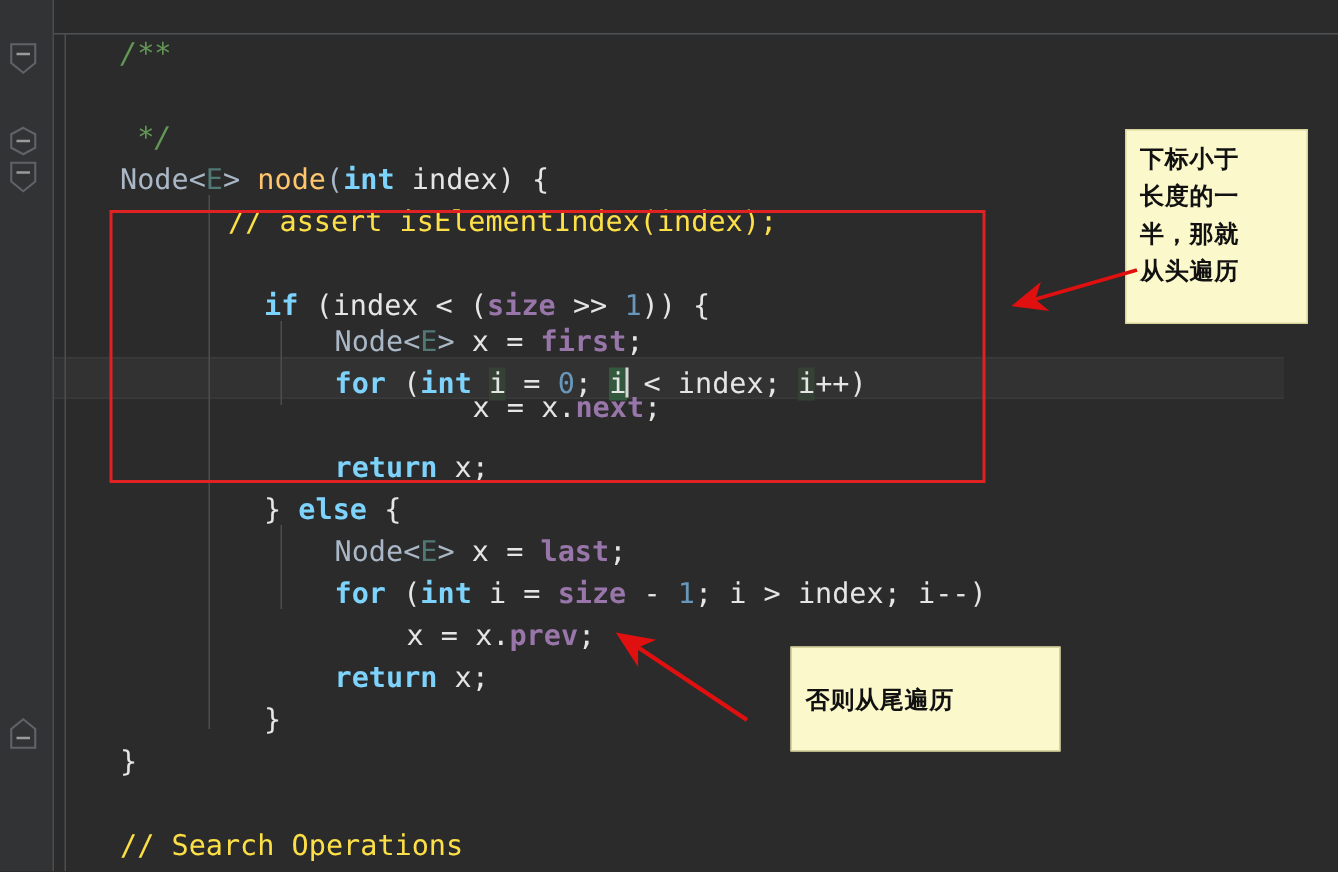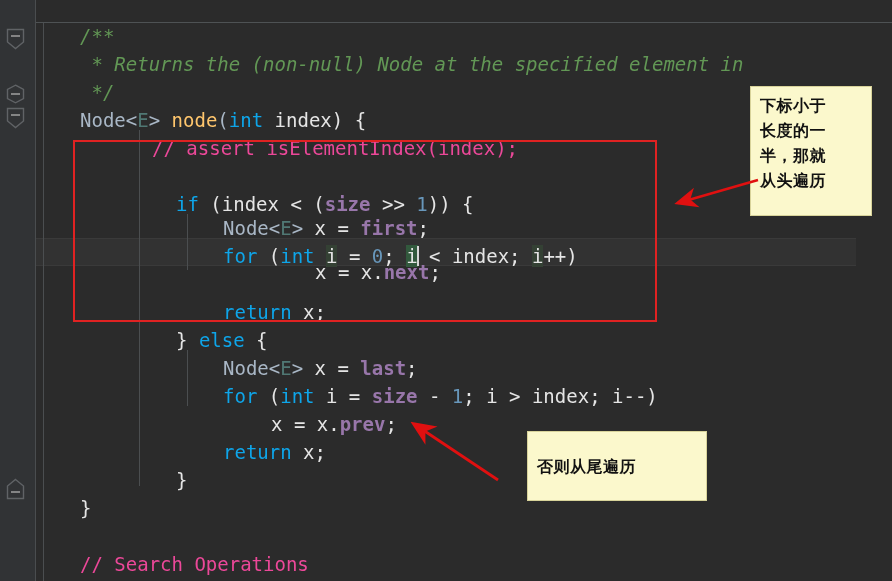--- a/index.html
+++ b/index.html
@@ -87,22 +87,22 @@
     line-height: 28px;
     white-space: pre;
     font-size: 19px;
     letter-spacing: 0px;
     color: #a9b7c6;
     z-index: 3;
   }
 
   
   .cmt   { color: #629755; font-style: italic; }
-  .lcmt  { color: #ec4899; }
-  .kw    { color: #0ea5e9; }
+  .lcmt  { color: #fde047; }
+  .kw    { color: #7dd3fc; font-weight: bold; }
   .cls   { color: #a9b7c6; }
   .gen   { color: #507874; }
   .mth   { color: #ffc66d; }
   .fld   { color: #9876aa; font-weight: bold; }
   .num   { color: #6897bb; }
   .plain { color: #e5e5e5; }
   .punct { color: #a9b7c6; }
 
   .idhl  { background: #344134; }
   .sel   { background: #32593d; }
@@ -178,21 +178,20 @@
 
   <div class="code">
 
     <div class="iguide" style="left:7px;  top:22px;  height:559px;"></div>
     <div class="iguide" style="left:103px; top:130px; height:356px;"></div>
     <div class="iguide" style="left:151px; top:214px; height:56px;"></div>
     <div class="iguide" style="left:151px; top:350px; height:56px;"></div>
 
     <div class="line" style="top:22px;  left:44px;"><span class="cmt">/**</span></div>
 
-    <div class="line" style="top:50px;  left:44px;"><span class="cmt"> * Returns the (non-null) Node at the specified element in</span></div>
 
     <div class="line" style="top:78px;  left:44px;"><span class="cmt"> */</span></div>
 
     <div class="line" style="top:106px; left:44px;"><span class="cls">Node</span><span class="punct">&lt;</span><span class="gen">E</span><span class="punct">&gt;</span><span class="plain"> </span><span class="mth">node</span><span class="punct">(</span><span class="kw">int</span><span class="plain"> index) {</span></div>
 
     <div class="line" style="top:134px; left:116px;"><span class="lcmt">// assert isElementIndex(index);</span></div>
 
     <div class="line" style="top:190px; left:140px;"><span class="kw">if</span><span class="plain"> (index &lt; (</span><span class="fld">size</span><span class="plain"> &gt;&gt; </span><span class="num">1</span><span class="plain">)) {</span></div>
 
     <div class="line" style="top:214px; left:187px;"><span class="cls">Node</span><span class="punct">&lt;</span><span class="gen">E</span><span class="punct">&gt;</span><span class="plain"> x = </span><span class="fld">first</span><span class="plain">;</span></div>

